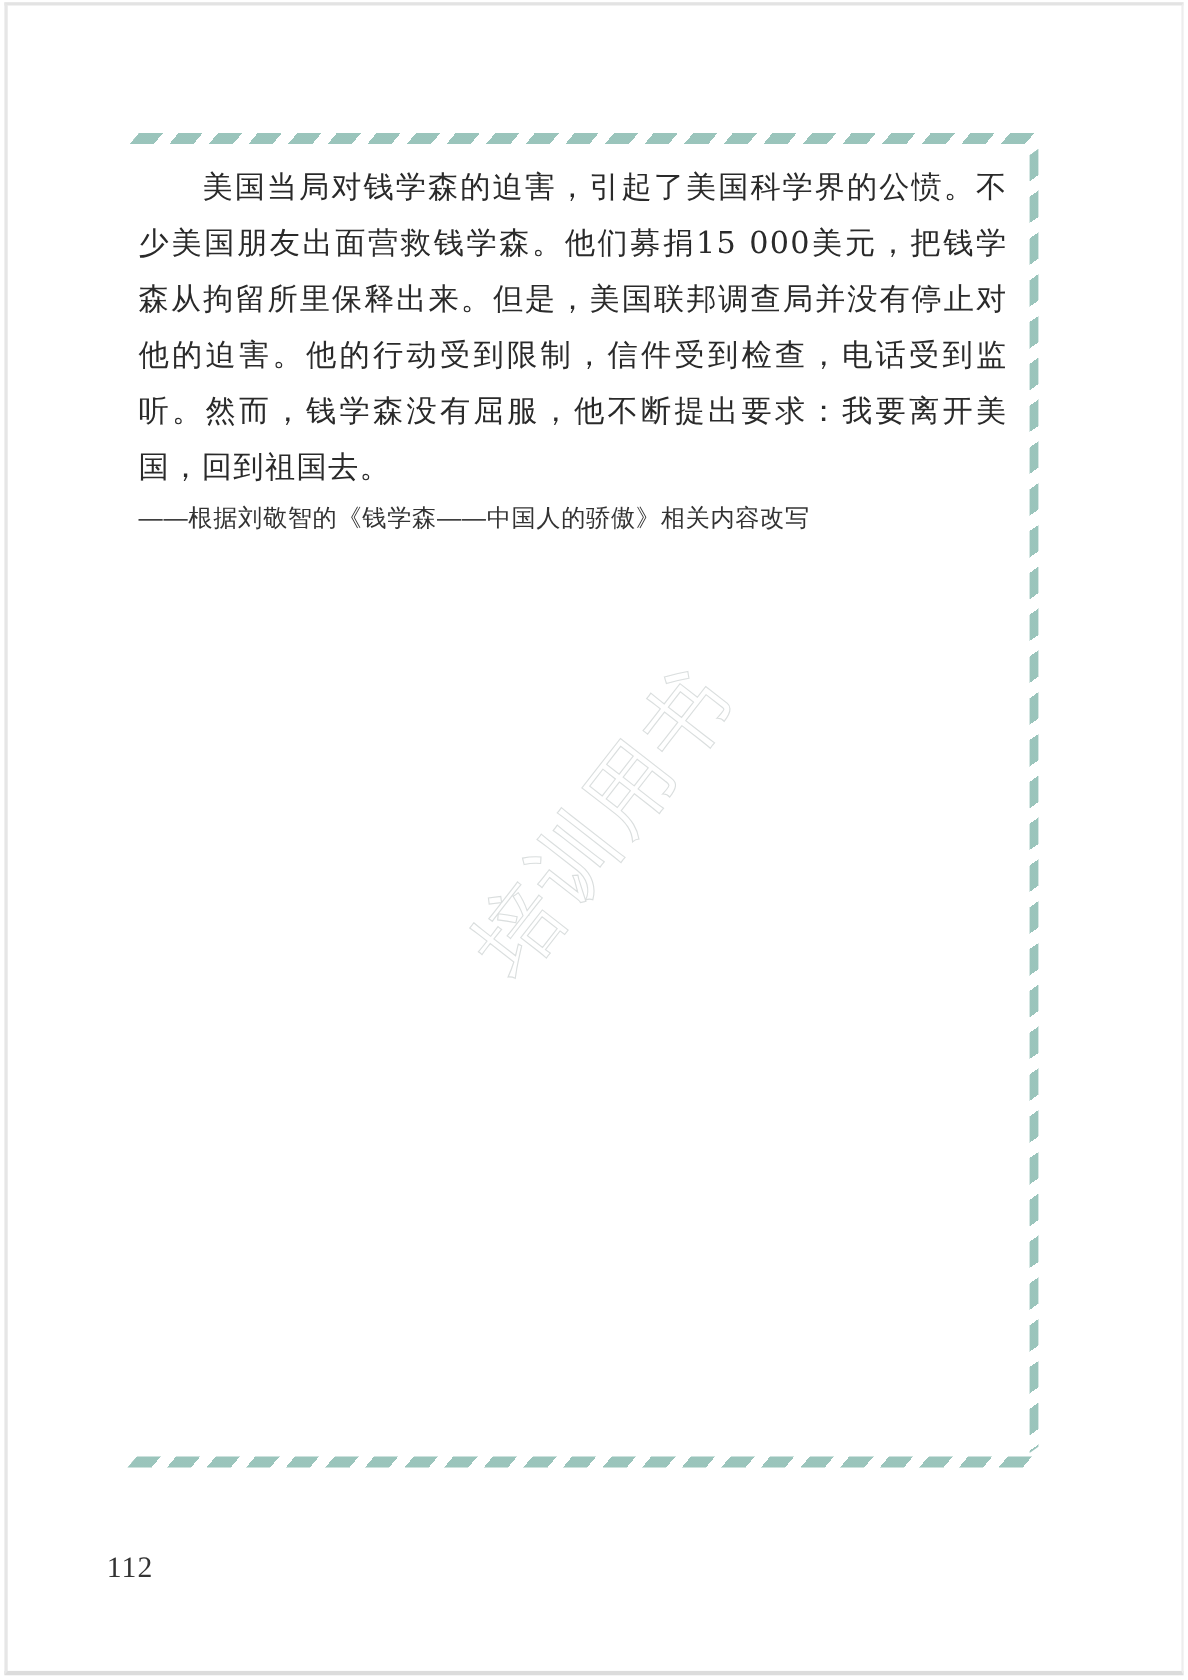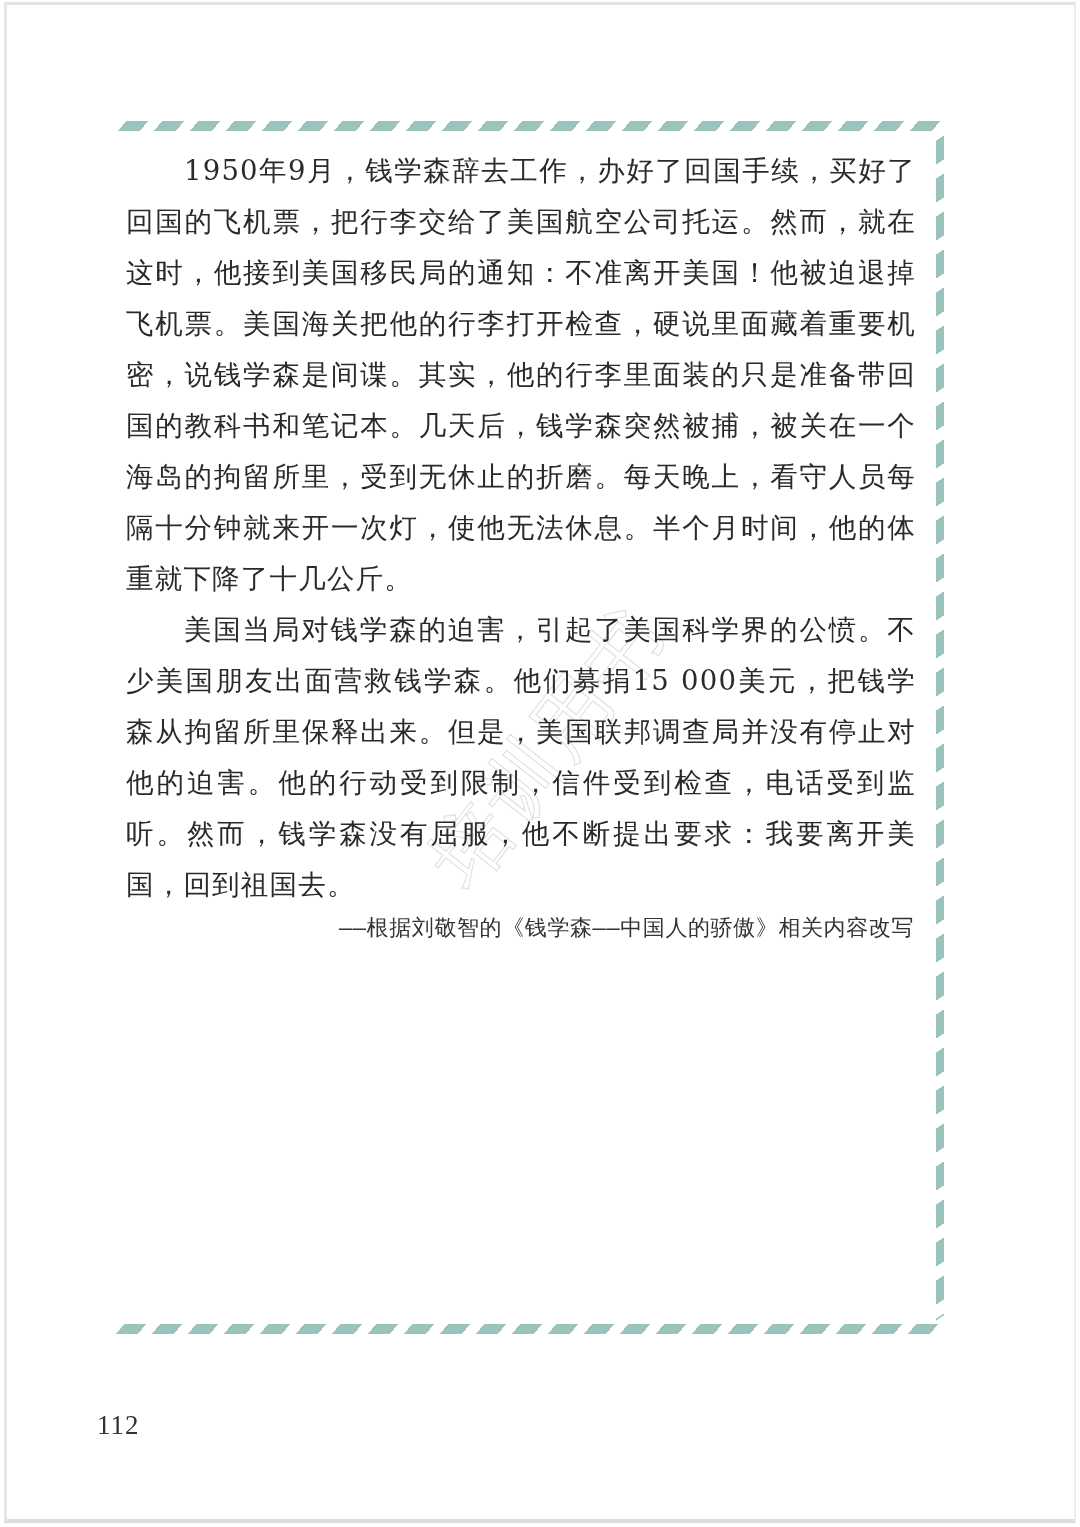--- a/index.html
+++ b/index.html
@@ -29,23 +29,23 @@
   }
   .content {
     position: absolute; left: 126px; top: 145px; width: 790px;
   }
   .para {
     margin: 0; font-size: 27.5px; line-height: 51px;
     text-align: justify; letter-spacing: 1.2px;
   }
   .para.indent { text-indent: 58px; }
   .attribution {
-    margin: 0; font-size: 22px; line-height: 40px; text-align: right;
+    margin: 0; font-size: 22px; line-height: 40px; 
     letter-spacing: 0.6px; color: #333;
-    font-family: Liberation Mono, monospace;
+    font-family: Liberation Sans, sans-serif;
     padding-right: 2px;
   }
   .watermark {
     position: absolute; left: 385px; top: 695px;
     font-size: 78px; color: rgba(150,160,160,0.22);
     transform: rotate(-52deg); transform-origin: center;
     letter-spacing: 4px; white-space: nowrap; pointer-events: none;
     font-family: "DejaVu Sans", "Liberation Sans", sans-serif;
     font-weight: 200;
     -webkit-text-stroke: 1px rgba(150,160,160,0.35);
@@ -63,18 +63,17 @@
 
 <div class="page-frame"></div>
 
 <div class="dash-row" style="left:122px; top:121px; width:818px;"></div>
 <div class="dash-col" style="left:936px; top:138px; height:1180px;"></div>
 <div class="dash-row" style="left:120px; top:1324px; width:822px;"></div>
 
 <div class="watermark">培训用书</div>
 
 <div class="content">
-  <p class="para indent">1950年9月，钱学森辞去工作，办好了回国手续，买好了回国的飞机票，把行李交给了美国航空公司托运。然而，就在这时，他接到美国移民局的通知：不准离开美国！他被迫退掉飞机票。美国海关把他的行李打开检查，硬说里面藏着重要机密，说钱学森是间谍。其实，他的行李里面装的只是准备带回国的教科书和笔记本。几天后，钱学森突然被捕，被关在一个海岛的拘留所里，受到无休止的折磨。每天晚上，看守人员每隔十分钟就来开一次灯，使他无法休息。半个月时间，他的体重就下降了十几公斤。</p>
   <p class="para indent">美国当局对钱学森的迫害，引起了美国科学界的公愤。不少美国朋友出面营救钱学森。他们募捐15 000美元，把钱学森从拘留所里保释出来。但是，美国联邦调查局并没有停止对他的迫害。他的行动受到限制，信件受到检查，电话受到监听。然而，钱学森没有屈服，他不断提出要求：我要离开美国，回到祖国去。</p>
   <p class="attribution">——根据刘敬智的《钱学森——中国人的骄傲》相关内容改写</p>
 </div>
 
 <div class="page-number">112</div>
 
 </body></html>

